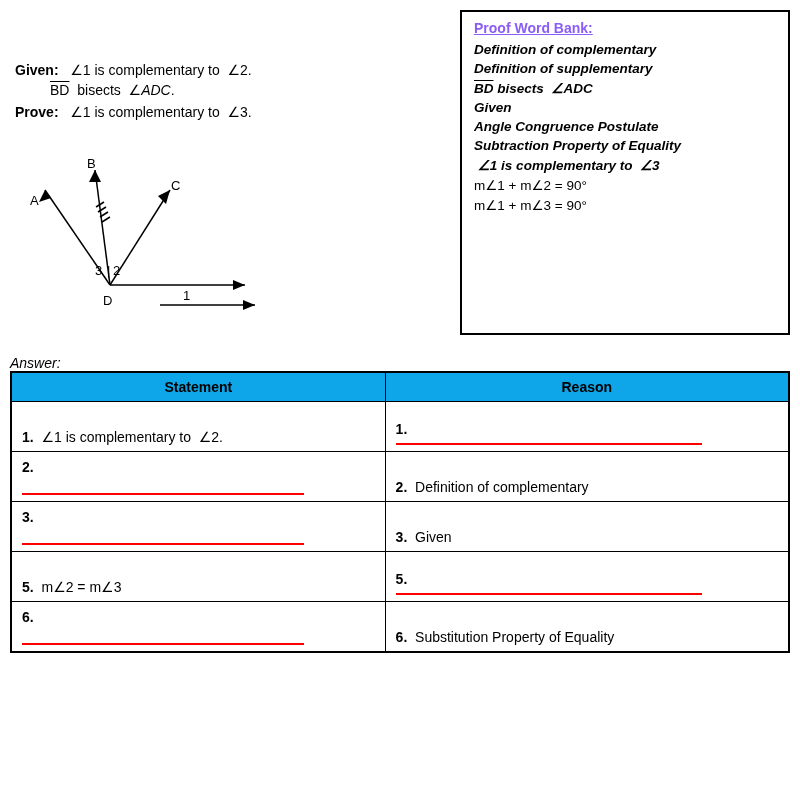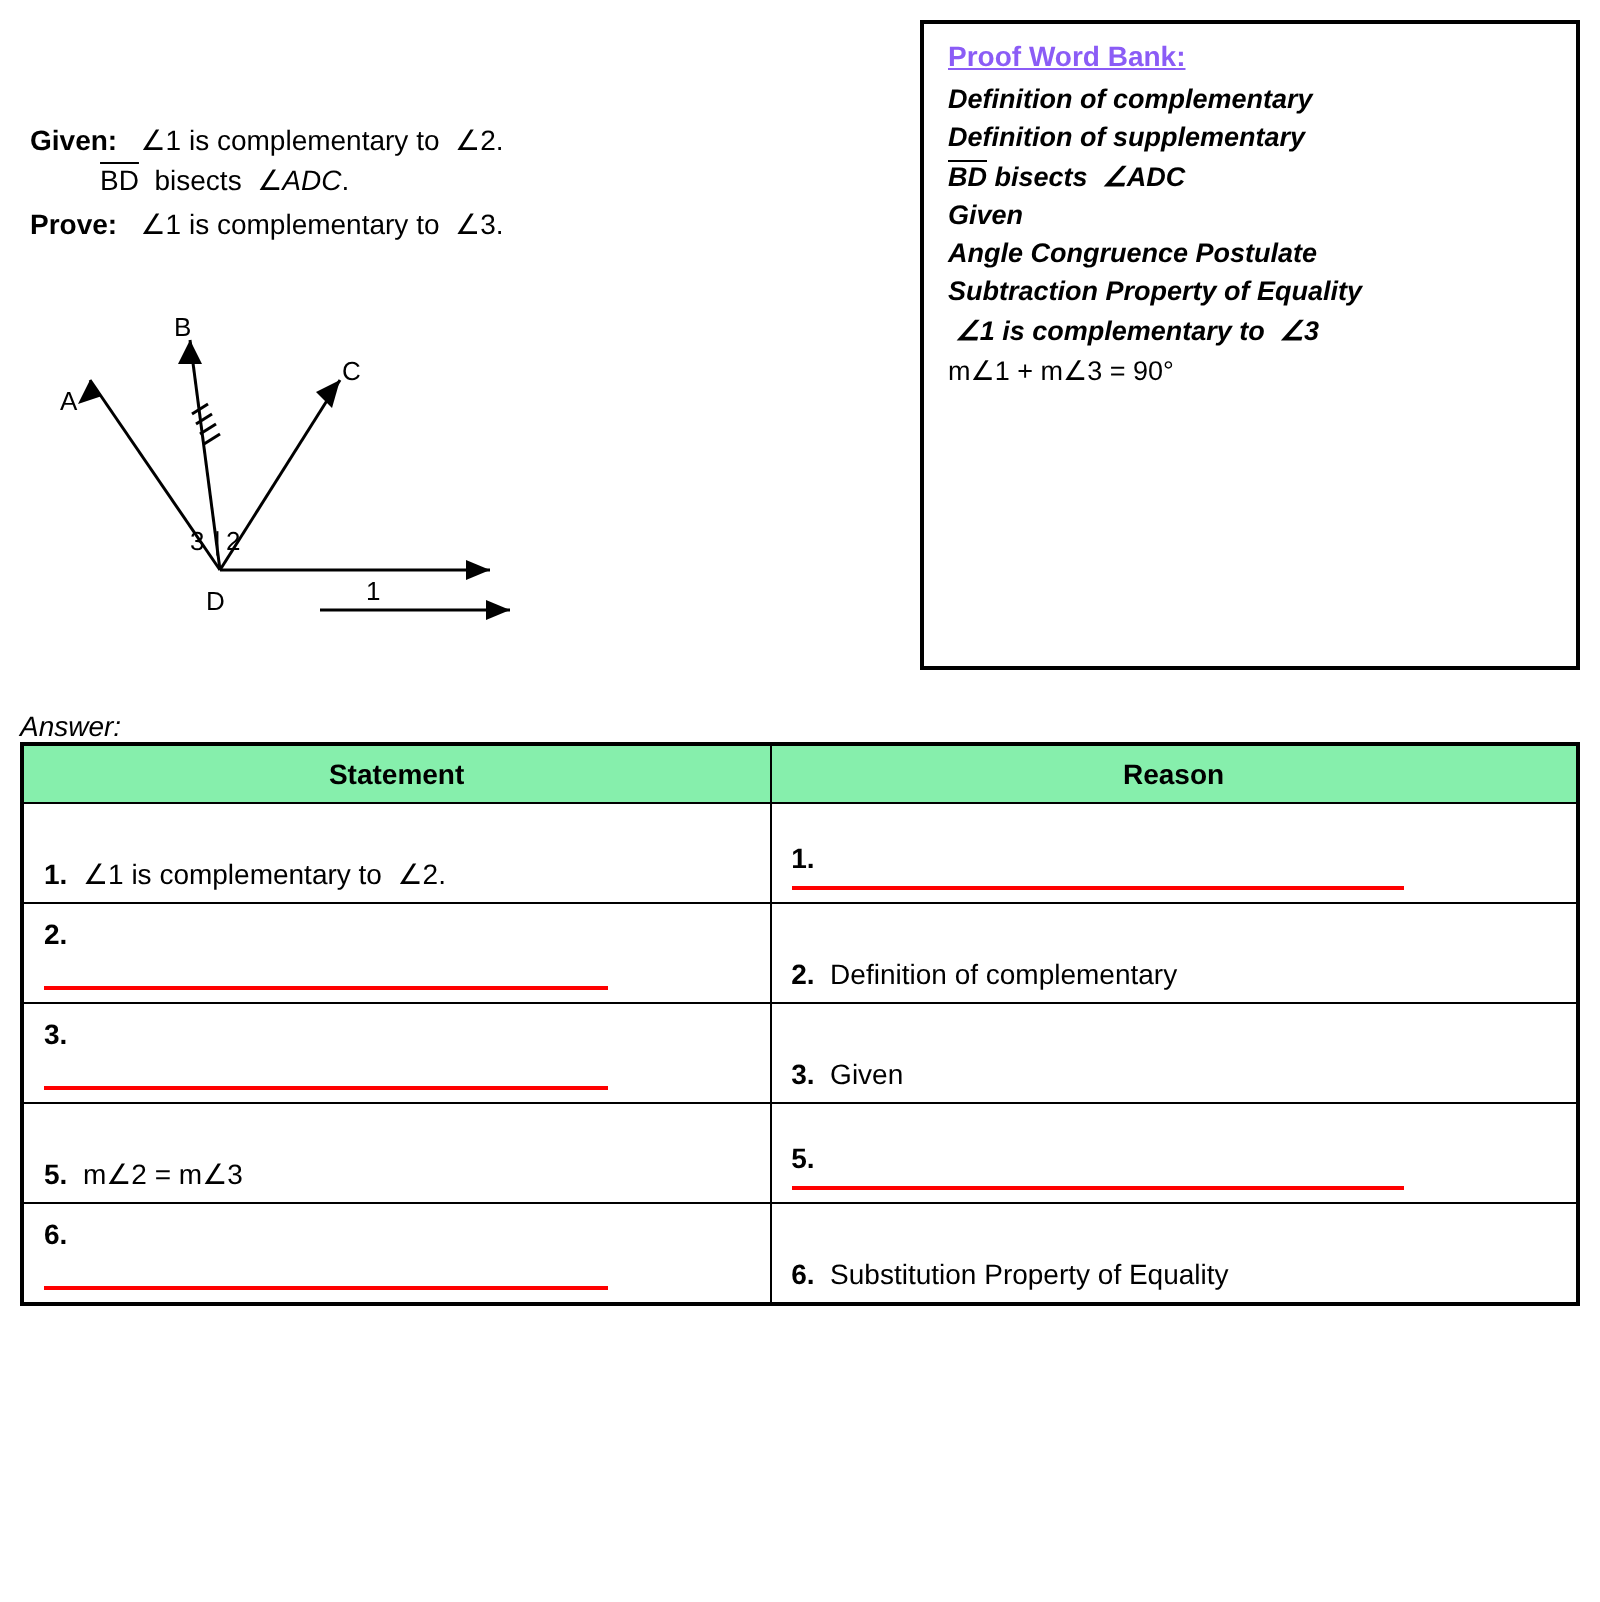--- a/index.html
+++ b/index.html
@@ -79,21 +79,21 @@
       width: 100%;
       border-collapse: collapse;
       border: 2px solid #000;
     }
     table.proof-table th {
       border: 1px solid #000;
       padding: 6px 10px;
       font-weight: bold;
       font-size: 14px;
       text-align: center;
-      background: #86efac;
+      background: #0ea5e9;
     }
     table.proof-table td {
       border: 1px solid #000;
       padding: 6px 10px;
       vertical-align: bottom;
       height: 50px;
       font-size: 14px;
     }
     .red-underline {
       display: block;
@@ -181,20 +181,21 @@
 
     <div class="word-bank-item">Definition of complementary</div>
     <div class="word-bank-item">Definition of supplementary</div>
     <div class="word-bank-item">
       <span class="overline">BD</span> bisects &nbsp;∠ADC
     </div>
     <div class="word-bank-item">Given</div>
     <div class="word-bank-item">Angle Congruence Postulate</div>
     <div class="word-bank-item">Subtraction Property of Equality</div>
     <div class="word-bank-item">&nbsp;∠1 is complementary to &nbsp;∠3</div>
+    <div class="word-bank-item normal">m∠1 + m∠2 = 90°</div>
     <div class="word-bank-item normal">m∠1 + m∠3 = 90°</div>
   </div>
 </div>
 
 <div class="answer-section">
   <p class="answer-label">Answer:</p>
 
   <table class="proof-table">
     <thead>
       <tr>

